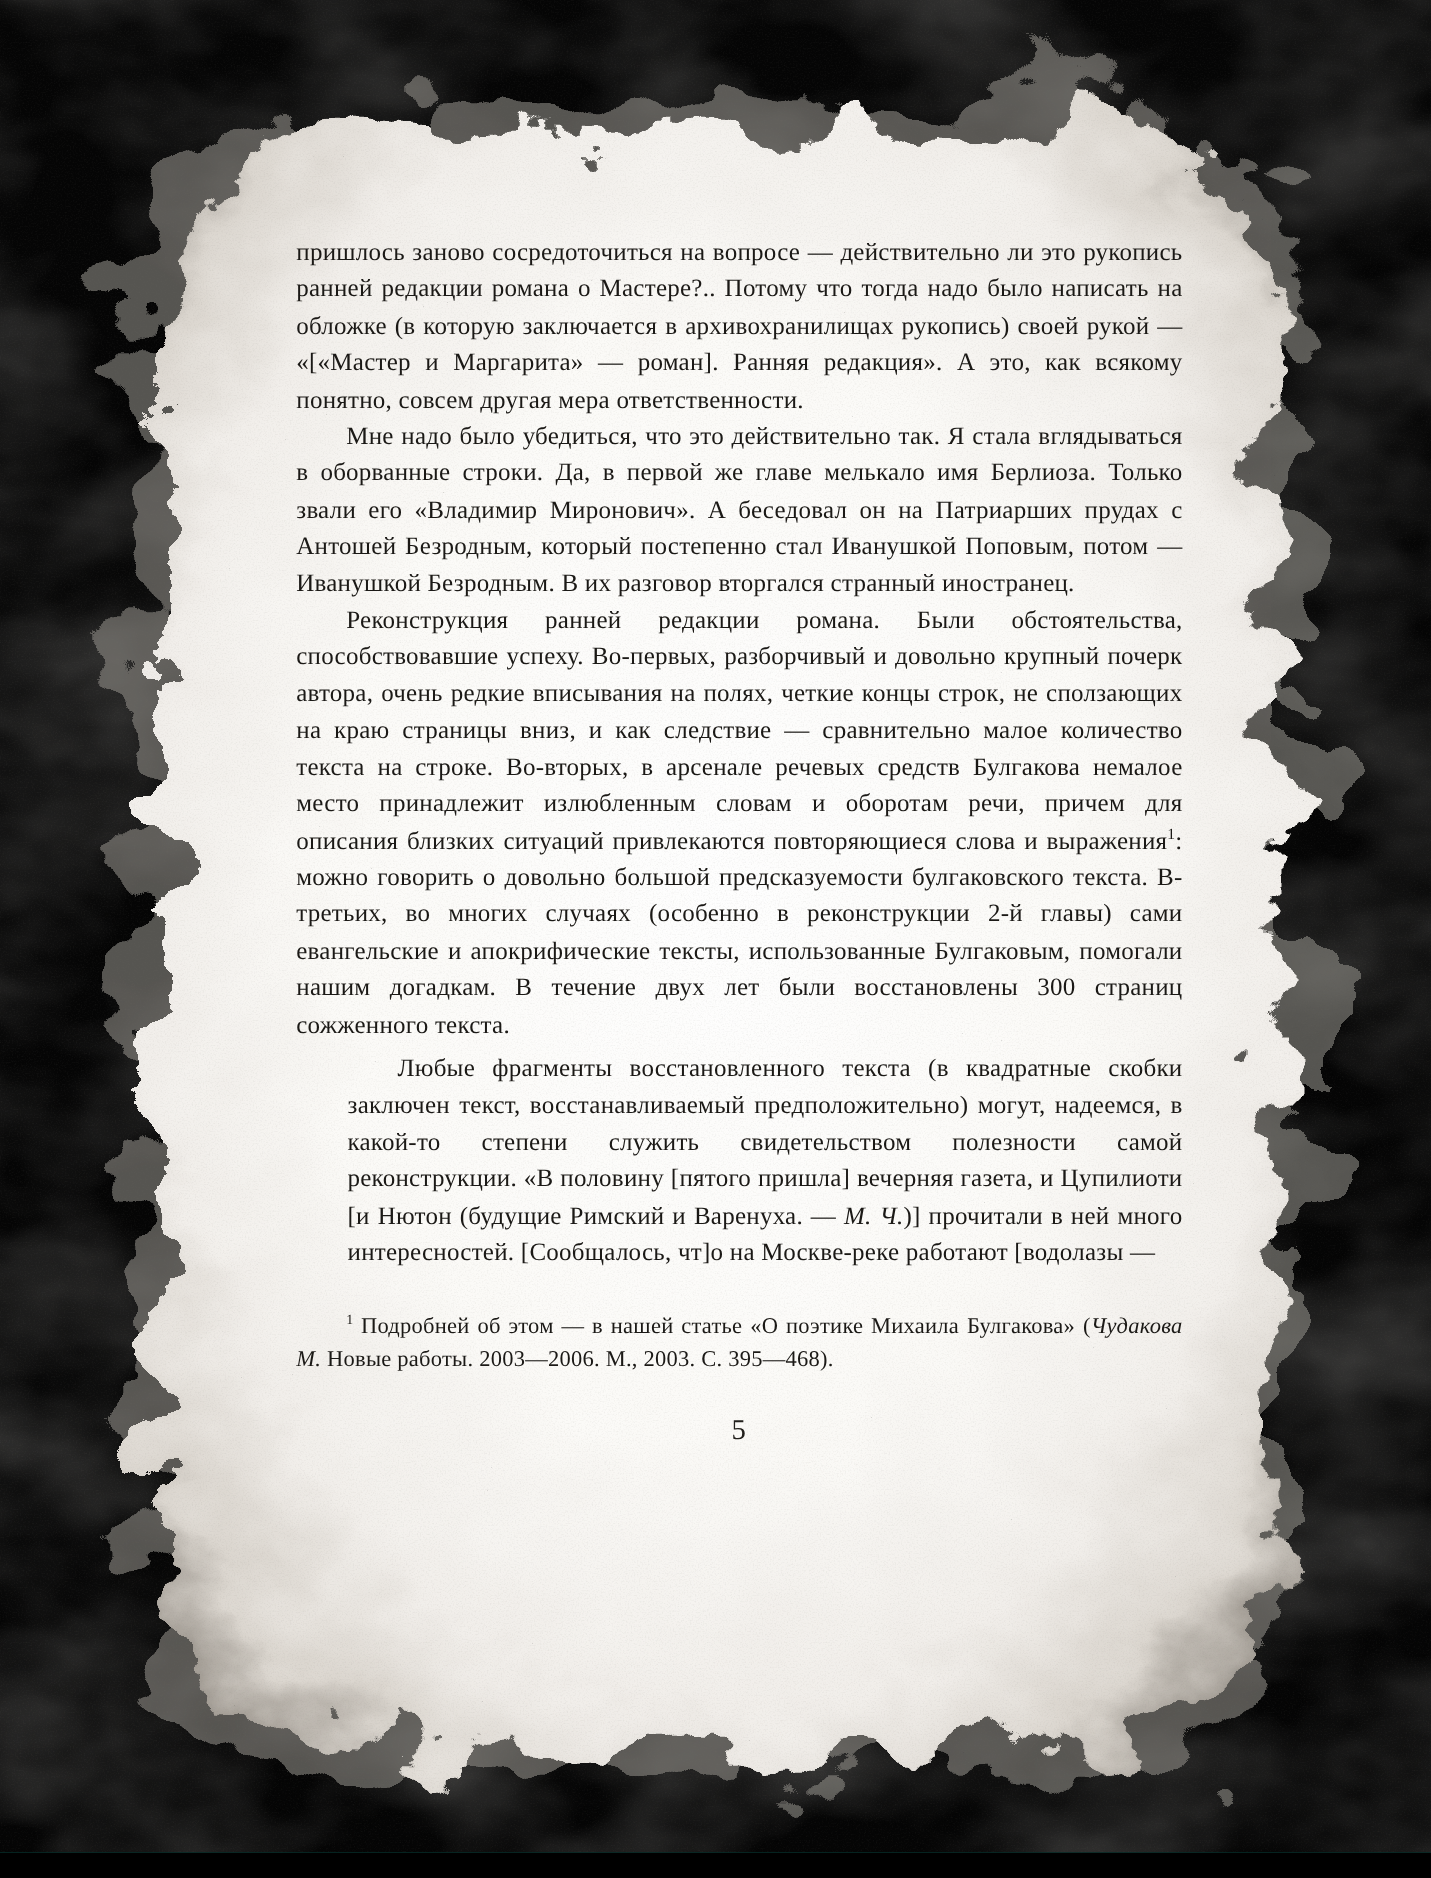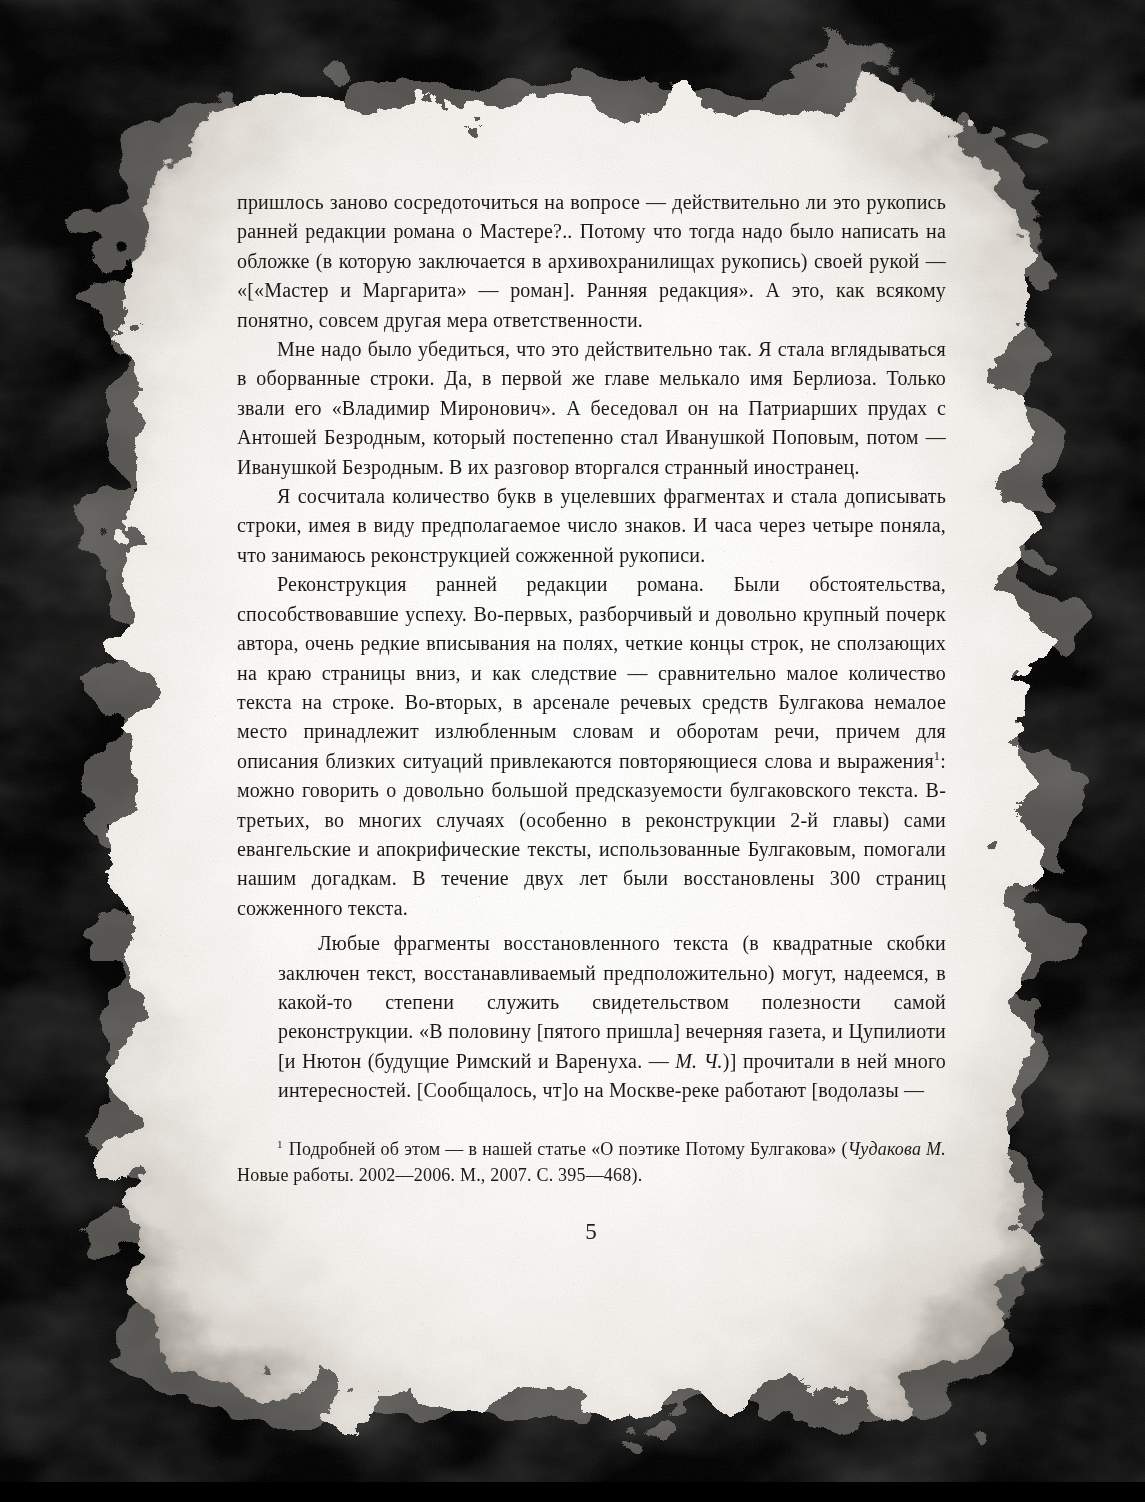--- a/index.html
+++ b/index.html
@@ -116,26 +116,25 @@
     <rect width="1145" height="1502" filter="url(#grain)" opacity="0.45"></rect>
   </svg>
 
   <div class="text-layer">
     <main class="column">
 
       <p class="para flush">пришлось заново сосредоточиться на вопросе — действительно ли это рукопись ранней редакции романа о Мастере?.. Потому что тогда надо было написать на обложке (в которую заключается в архивохранилищах рукопись) своей рукой — «[«Мастер и Маргарита» — роман]. Ранняя редакция». А это, как всякому понятно, совсем другая мера ответственности.</p>
 
       <p class="para">Мне надо было убедиться, что это действительно так. Я стала вглядываться в оборванные строки. Да, в первой же главе мелькало имя Берлиоза. Только звали его «Владимир Миронович». А беседовал он на Патриарших прудах с Антошей Безродным, который постепенно стал Иванушкой Поповым, потом — Иванушкой Безродным. В их разговор вторгался странный иностранец.</p>
 
-      <p class="para">Я сосчитала количество букв в уцелевших фрагментах и стала дописывать строки, имея в виду предполагаемое число знаков. И часа через четыре поняла, что занимаюсь реконструкцией сожженной рукописи.</p>
 
       <p class="para"><b class="lead">Реконструкция ранней редакции романа.</b><span> Были обстоятельства, способствовавшие успеху. Во-первых, разборчивый и довольно крупный почерк автора, очень редкие вписывания на полях, четкие концы строк, не сползающих на краю страницы вниз, и как следствие — сравнительно малое количество текста на строке. Во-вторых, в арсенале речевых средств Булгакова немалое место принадлежит излюбленным словам и оборотам речи, причем для описания близких ситуаций привлекаются повторяющиеся слова и выражения</span><sup class="fn-ref">1</sup><span>: можно говорить о довольно большой предсказуемости булгаковского текста. В-третьих, во многих случаях (особенно в реконструкции 2-й главы) сами евангельские и апокрифические тексты, использованные Булгаковым, помогали нашим догадкам. В течение двух лет были восстановлены 300 страниц сожженного текста.</span></p>
 
       <p class="para spaced"><span>Любые фрагменты восстановленного текста (в квадратные скобки заключен текст, восстанавливаемый предположительно) могут, надеемся, в какой-то степени служить свидетельством полезности самой реконструкции. «В половину [пятого пришла] вечерняя газета, и Цупилиоти [и Нютон (будущие Римский и Варенуха. — </span><i>М. Ч.</i><span>)] прочитали в ней много интересностей. [Сообщалось, чт]о на Москве-реке работают [водолазы —</span></p>
 
-      <div class="footnote"><sup class="fn-marker">1</sup><span>Подробней об этом — в нашей статье «О поэтике Потому Булгакова» (</span><i>Чудакова М.</i><span> Новые работы. 2002—2006. М., 2007. С. 395—468).</span></div>
+      <div class="footnote"><sup class="fn-marker">1</sup><span>Подробней об этом — в нашей статье «О поэтике Михаила Булгакова» (</span><i>Чудакова М.</i><span> Новые работы. 2003—2006. М., 2003. С. 395—468).</span></div>
 
       <div class="page-number">5</div>
 
     </main>
   </div>
 
 </div>
 
 </body></html>

